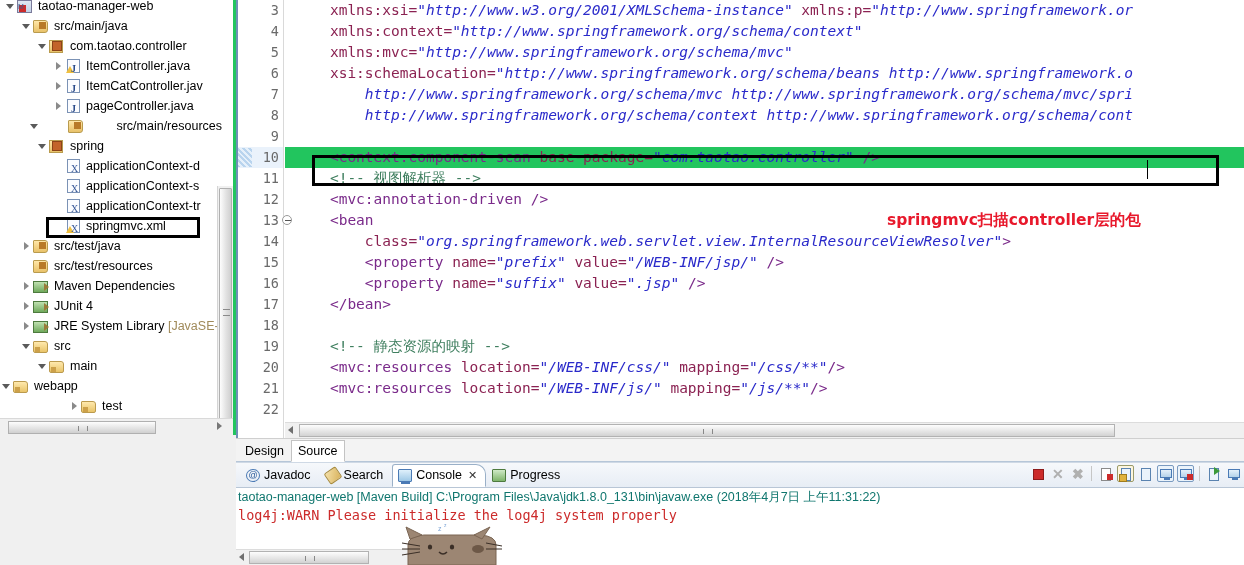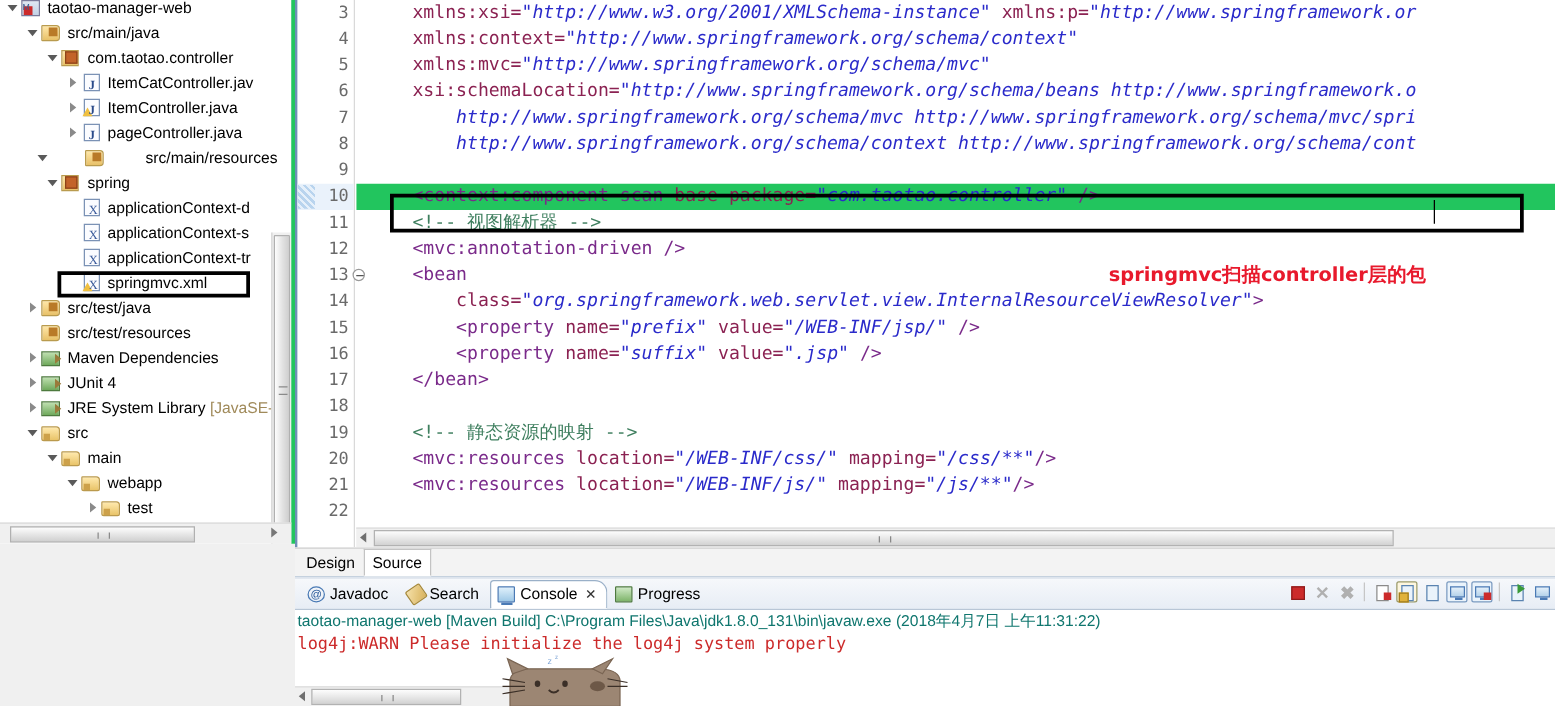--- a/index.html
+++ b/index.html
@@ -411,21 +411,21 @@
     border-left: 1px solid #888;
     border-right: 1px solid #888;
   }
 
   
   #dstabs {
     height: 24px;
     background: #f3f3f3;
     border-top: 1px solid #cfcfcf;
     display: flex;
-    align-items: flex-start;
+    align-items: center;
     padding-left: 2px;
     position: relative;
   }
   #dstabs::after {
     content: "";
     position: absolute;
     left: 0; right: 0; bottom: 0;
     height: 1px;
     background: #b6c6d8;
   }
@@ -645,30 +645,30 @@
         <div class="trow" style="padding-left: 36px;">
           <span class="arrow open"></span>
           <span class="ticon">
             <span class="ic-pkg" style="display: block;"></span>
           </span>
           <span class="tlabel">com.taotao.controller</span>
         </div>
         <div class="trow" style="padding-left: 52px;">
           <span class="arrow closed"></span>
           <span class="ticon">
+            <span class="ic-java warn" style="display: block;"></span>
+          </span>
+          <span class="tlabel">ItemController.java</span>
+        </div>
+        <div class="trow" style="padding-left: 52px;">
+          <span class="arrow closed"></span>
+          <span class="ticon">
             <span class="ic-java" style="display: block;"></span>
           </span>
           <span class="tlabel">ItemCatController.jav</span>
-        </div>
-        <div class="trow" style="padding-left: 52px;">
-          <span class="arrow closed"></span>
-          <span class="ticon">
-            <span class="ic-java warn" style="display: block;"></span>
-          </span>
-          <span class="tlabel">ItemController.java</span>
         </div>
         <div class="trow" style="padding-left: 52px;">
           <span class="arrow closed"></span>
           <span class="ticon">
             <span class="ic-java" style="display: block;"></span>
           </span>
           <span class="tlabel">pageController.java</span>
         </div>
         <div class="trow" style="padding-left: 28px; justify-content: space-between;">
           <span class="arrow open"></span>
@@ -755,21 +755,21 @@
           </span>
           <span class="tlabel">src</span>
         </div>
         <div class="trow" style="padding-left: 36px;">
           <span class="arrow open"></span>
           <span class="ticon">
             <span class="ic-folder" style="display: block;"></span>
           </span>
           <span class="tlabel">main</span>
         </div>
-        <div class="trow" style="padding-left: 52px;">
+        <div class="trow" style="">
           <span class="arrow open"></span>
           <span class="ticon">
             <span class="ic-folder" style="display: block;"></span>
           </span>
           <span class="tlabel">webapp</span>
         </div>
         <div class="trow" style="padding-left: 68px;">
           <span class="arrow closed"></span>
           <span class="ticon">
             <span class="ic-folder" style="display: block;"></span>

